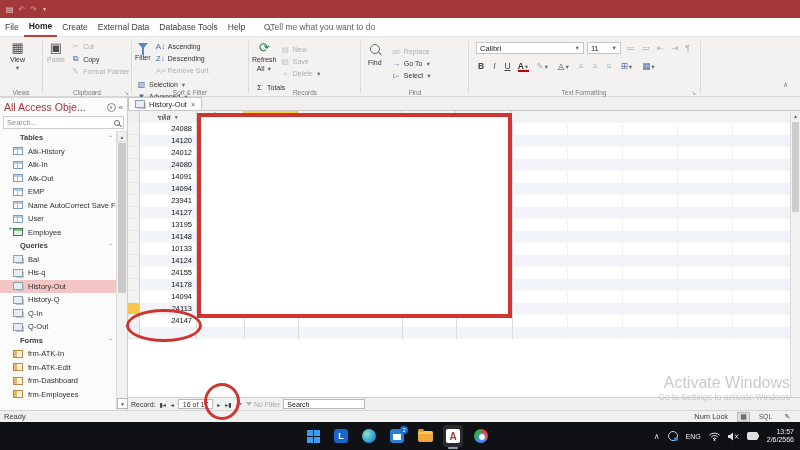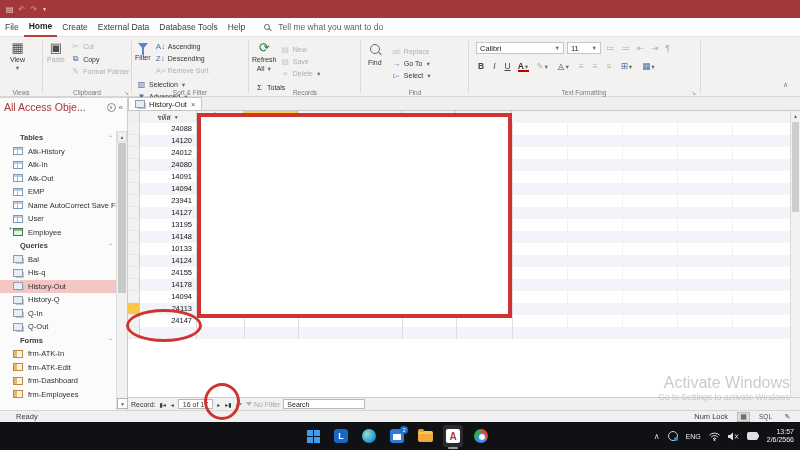--- a/index.html
+++ b/index.html
@@ -12,21 +12,21 @@
   .qat{display:flex;align-items:center;gap:5px;padding-left:6px;font-size:8px;color:#f3dddd;}
   .tb-title{position:absolute;left:0;right:0;text-align:center;font-size:7.5px;color:#fbeaea;pointer-events:none;}
   .tb-right{position:absolute;right:4px;top:0;height:18px;display:flex;align-items:center;gap:7px;font-size:7.5px;color:#fbeaea;}
   .avatar{width:11px;height:11px;border-radius:50%;background:#8d969c;border:1px solid #c9cdd0;}
   .winbtn{font-size:8px;color:#f7e8e8;padding:0 3px;}
 
   
   .tabrow{top:18px;left:0;width:800px;height:19px;background:#fff;display:flex;align-items:center;border-bottom:1px solid #e4e4e4;}
   .rtab{padding:0 5px;font-size:8.5px;color:#3b3b3b;height:19px;display:flex;align-items:center;}
   .rtab.active{color:#1f1f1f;border-bottom:2px solid #b5423e;font-weight:bold;}
-  .tellme{display:flex;align-items:center;gap:8px;color:#5f5f5f;font-size:8.5px;margin-left:14px;}
+  .tellme{display:flex;align-items:center;gap:0;color:#5f5f5f;font-size:8.5px;margin-left:14px;}
   .mag{width:6px;height:6px;border:1px solid #6a6a6a;border-radius:50%;position:relative;display:inline-block;}
   .mag:after{content:"";position:absolute;width:4px;height:1px;background:#6a6a6a;transform:rotate(45deg);right:-3px;bottom:-1px;}
 
   
   .ribbon{top:37px;left:0;width:800px;height:60px;background:#f3f2f1;border-bottom:1px solid #d8d6d4;}
   .rgroup{position:absolute;top:0;height:60px;}
   .rgroup .glabel{position:absolute;bottom:1px;left:0;right:0;text-align:center;font-size:6.5px;color:#7a7a7a;}
   .gsep{position:absolute;top:4px;width:1px;height:52px;background:#dcdad8;}
   .bigbtn{display:inline-flex;flex-direction:column;align-items:center;justify-content:flex-start;padding-top:4px;font-size:7px;color:#333;gap:2px;}
   .bicon{font-size:13px;line-height:13px;color:#4d4d4d;}
@@ -297,21 +297,21 @@
             <span>Select</span>
             <span class="caret">▼</span>
           </div>
       </div>
       <div class="glabel">Find</div>
     </div>
     <div class="gsep" style="left:468px"></div>
 
     <div class="rgroup" style="left:470px;width:228px">
       <div style="position:absolute;top:5px;left:6px;display:flex;gap:3px;align-items:center">
-        <div class="combo" style="width:88px">
+        <div class="combo" style="width:108px">
             <span>Calibri</span>
             <span class="caret">▼</span>
           </div>
         <div class="combo" style="width:34px">
             <span>11</span>
             <span class="caret">▼</span>
           </div>
         <span class="fmt-ic dis">≔</span>
         <span class="fmt-ic dis">≕</span>
         <span class="fmt-ic dis">⇤</span>
@@ -338,20 +338,24 @@
     <div class="abs" style="left:783px;top:44px;font-size:7px;color:#777">∧</div>
   </div>
 
   <div class="abs sidebar">
     <div class="sb-title">
       <span>All Access Obje...</span>
       <span class="ctrls">
         <span class="circle-btn">∨</span>
         <span>«</span>
       </span>
+    </div>
+    <div class="sb-search">
+      <span>Search...</span>
+      <span class="mag"></span>
     </div>
     <div class="sb-list">
       <div class="sb-sec">
           <span>Tables</span>
           <span class="sec-ar">⌃</span>
         </div>
       <div class="sb-item">
           <span class="tbl-ic"></span>
           <span>Atk-History</span>
         </div>
@@ -585,21 +589,21 @@
   <div class="abs watermark">
     <div class="wm1">Activate Windows</div>
     <div class="wm2">Go to Settings to activate Windows</div>
   </div>
 
   <div class="abs anno-rect"></div>
   <div class="abs anno-ell1"></div>
   <div class="abs anno-ell2"></div>
 
   <div class="abs statusbar">
-    <span style="padding-left:16px">Ready</span>
+    <span style="padding-left:4px">Ready</span>
     <span class="st-right">
       <span>Num Lock</span>
       <span class="viewbox">▦</span>
       <span style="font-size:6.5px;color:#555">SQL</span>
       <span class="viewbox" style="background:#f0f0f0;border:none">✎</span>
     </span>
   </div>
 
   <div class="abs taskbar">
     <div class="tb-center">

